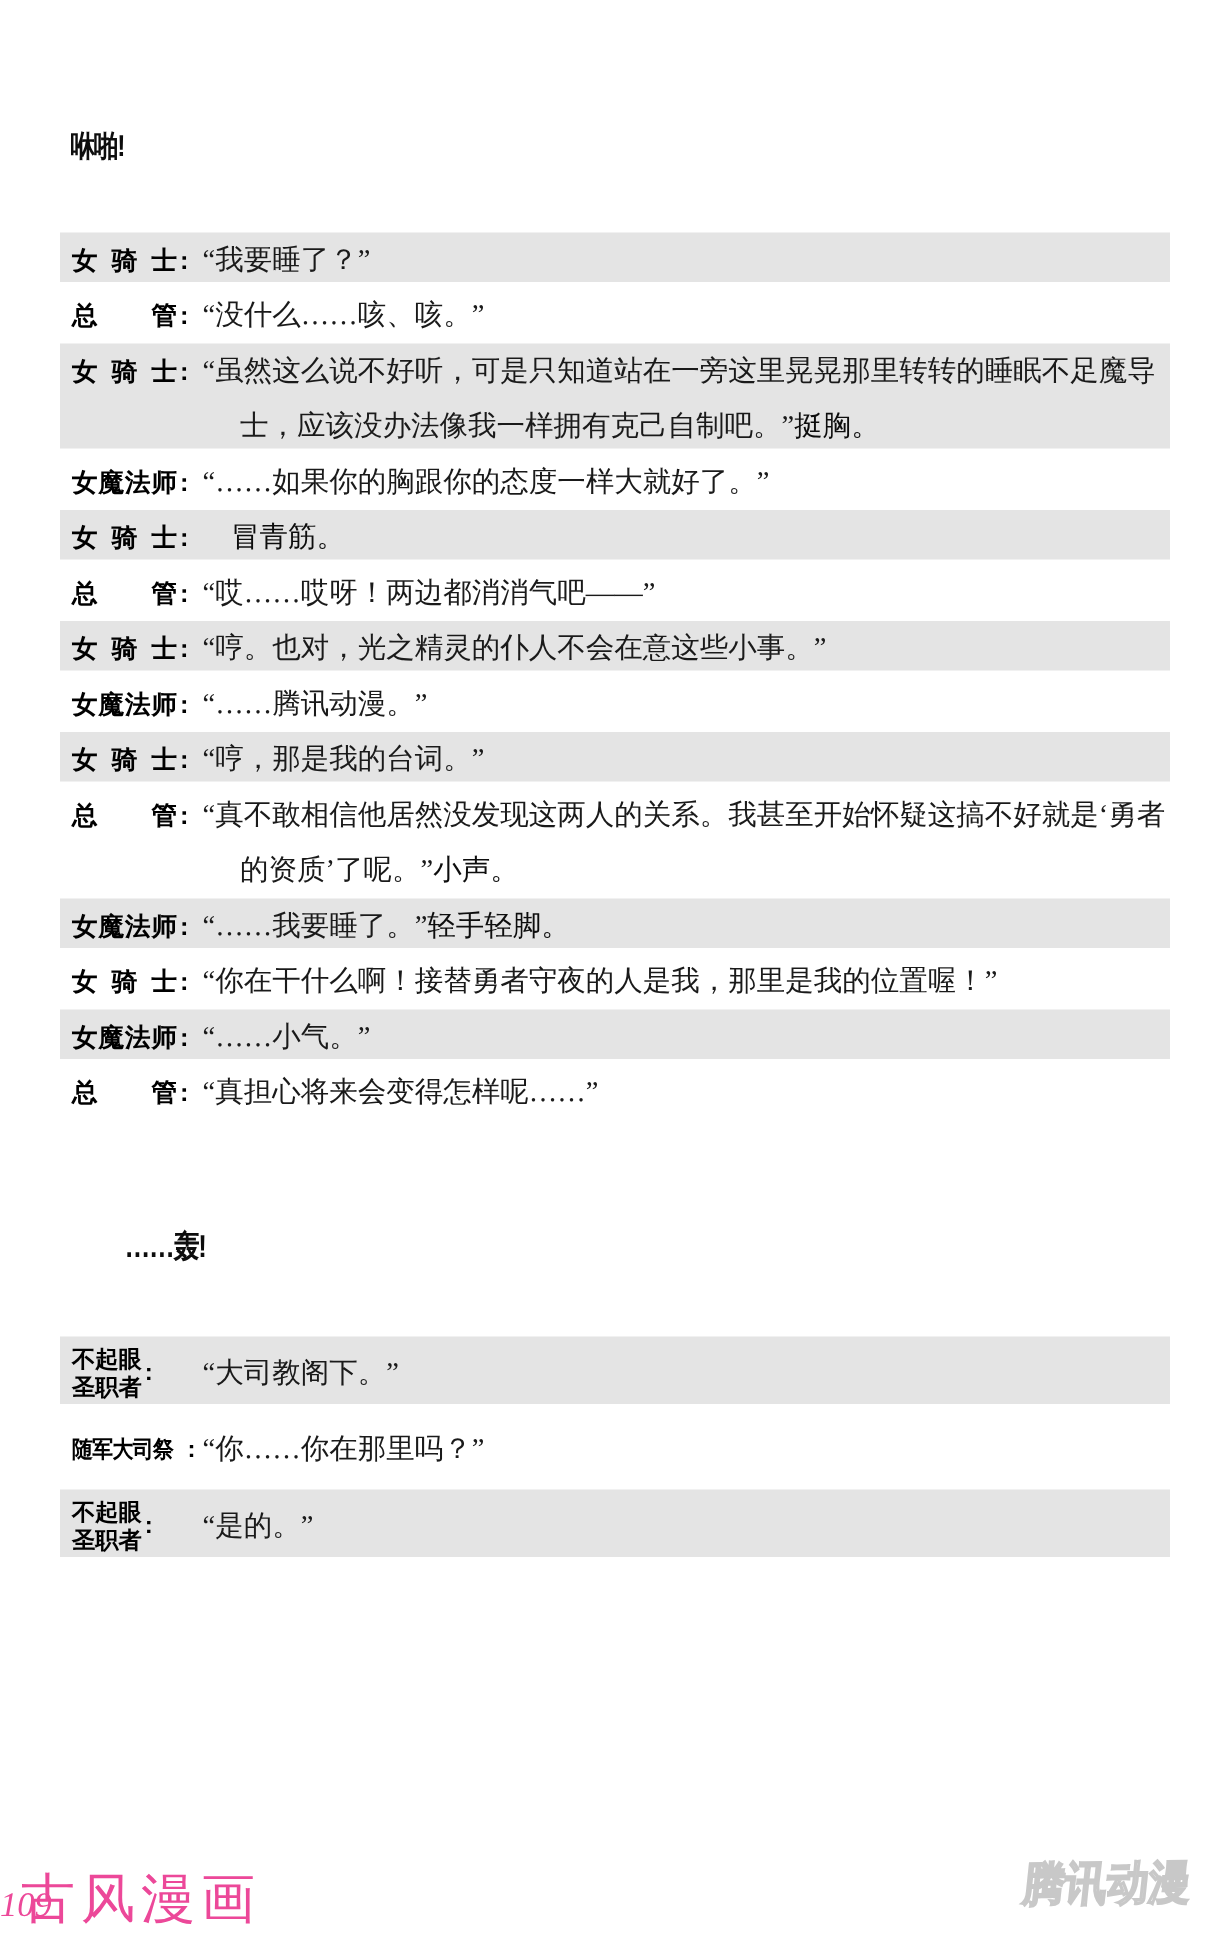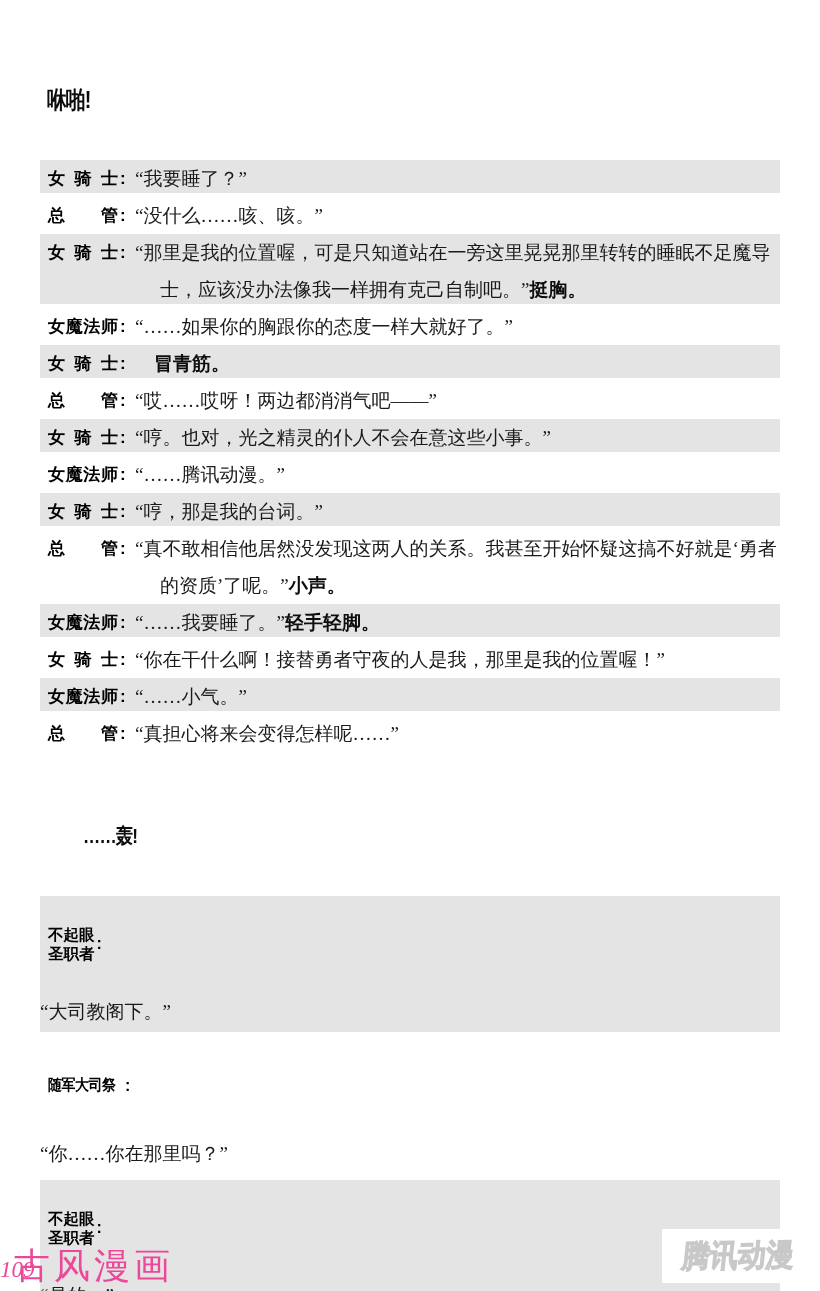--- a/index.html
+++ b/index.html
@@ -13,21 +13,21 @@
   }
   .content { padding: 84px 40px 0 40px; }
 
   
   .heavy {
     font-family: "Liberation Sans", "DejaVu Sans", sans-serif;
     font-weight: 900;
     color: #0d0d0d;
     letter-spacing: -1px;
   }
-  .sfx-top { font-size: 24px; margin-left: 7px; }
+  .sfx-top { font-size: 20px; margin-left: 7px; }
   .sfx-top .squeeze, .sfx-mid .squeeze, .action .squeeze {
     display: inline-block; transform: scaleX(.82); transform-origin: left center;
   }
 
   
   .rows { margin-top: 44px; }
   .row { display: flex; margin-bottom: 4px; }
   .row > * { margin-bottom: -4px; }
   .row.gray { background: #e4e4e4; }
 
@@ -53,26 +53,26 @@
   .colon { margin-left: 2px; }
 
   .text-col {
     flex: 1 1 auto;
     font-size: 19px; line-height: 37px;
     padding-left: 25px; text-indent: -25px;
     word-break: break-all; overflow-wrap: anywhere;
   }
   .seg.bold {
     font-family: "Liberation Sans", "DejaVu Sans", sans-serif;
-    font-weight: bold; color: #0d0d0d;
+    font-weight: normal; color: #0d0d0d;
   }
 
   
   .row.tall .label-col { align-items: center; line-height: normal; }
-  .row.tall { margin-bottom: 6px; flex-direction: column; }
+  .row.tall { margin-bottom: 6px; }
   .row.tall > * { margin-bottom: -4px; }
   .row.tall .text-col { line-height: 49px; }
   .row.tall .colon { font-size: 16px; }
 
   
   .divider { margin-top: 74px; }
   .divider .rule { border: none; border-top: 2px solid #1c1c1c; height: 0; }
   .divider .title { text-align: center; font-size: 25px; line-height: 42px; letter-spacing: 0; }
   .divider .title .squeeze { display: inline-block; transform: scaleX(.88); }
 
@@ -129,21 +129,21 @@
           <span class="colon">:</span>
         </div>
     <div class="text-col"><span class="seg">“没什么……咳、咳。”</span></div>
   </div>
 
   <div class="row gray">
     <div class="label-col">
           <span class="label-text">女骑士</span>
           <span class="colon">:</span>
         </div>
-    <div class="text-col"><span class="seg">“那里是我的位置喔，可是只知道站在一旁这里晃晃那里转转的睡眠不足魔导士，应该没办法像我一样拥有克己自制吧。”</span><span class="seg bold">挺胸。</span></div>
+    <div class="text-col"><span class="seg">“虽然这么说不好听，可是只知道站在一旁这里晃晃那里转转的睡眠不足魔导士，应该没办法像我一样拥有克己自制吧。”</span><span class="seg bold">挺胸。</span></div>
   </div>
 
   <div class="row">
     <div class="label-col">
           <span class="label-text">女魔法师</span>
           <span class="colon">:</span>
         </div>
     <div class="text-col"><span class="seg">“……如果你的胸跟你的态度一样大就好了。”</span></div>
   </div>
 

